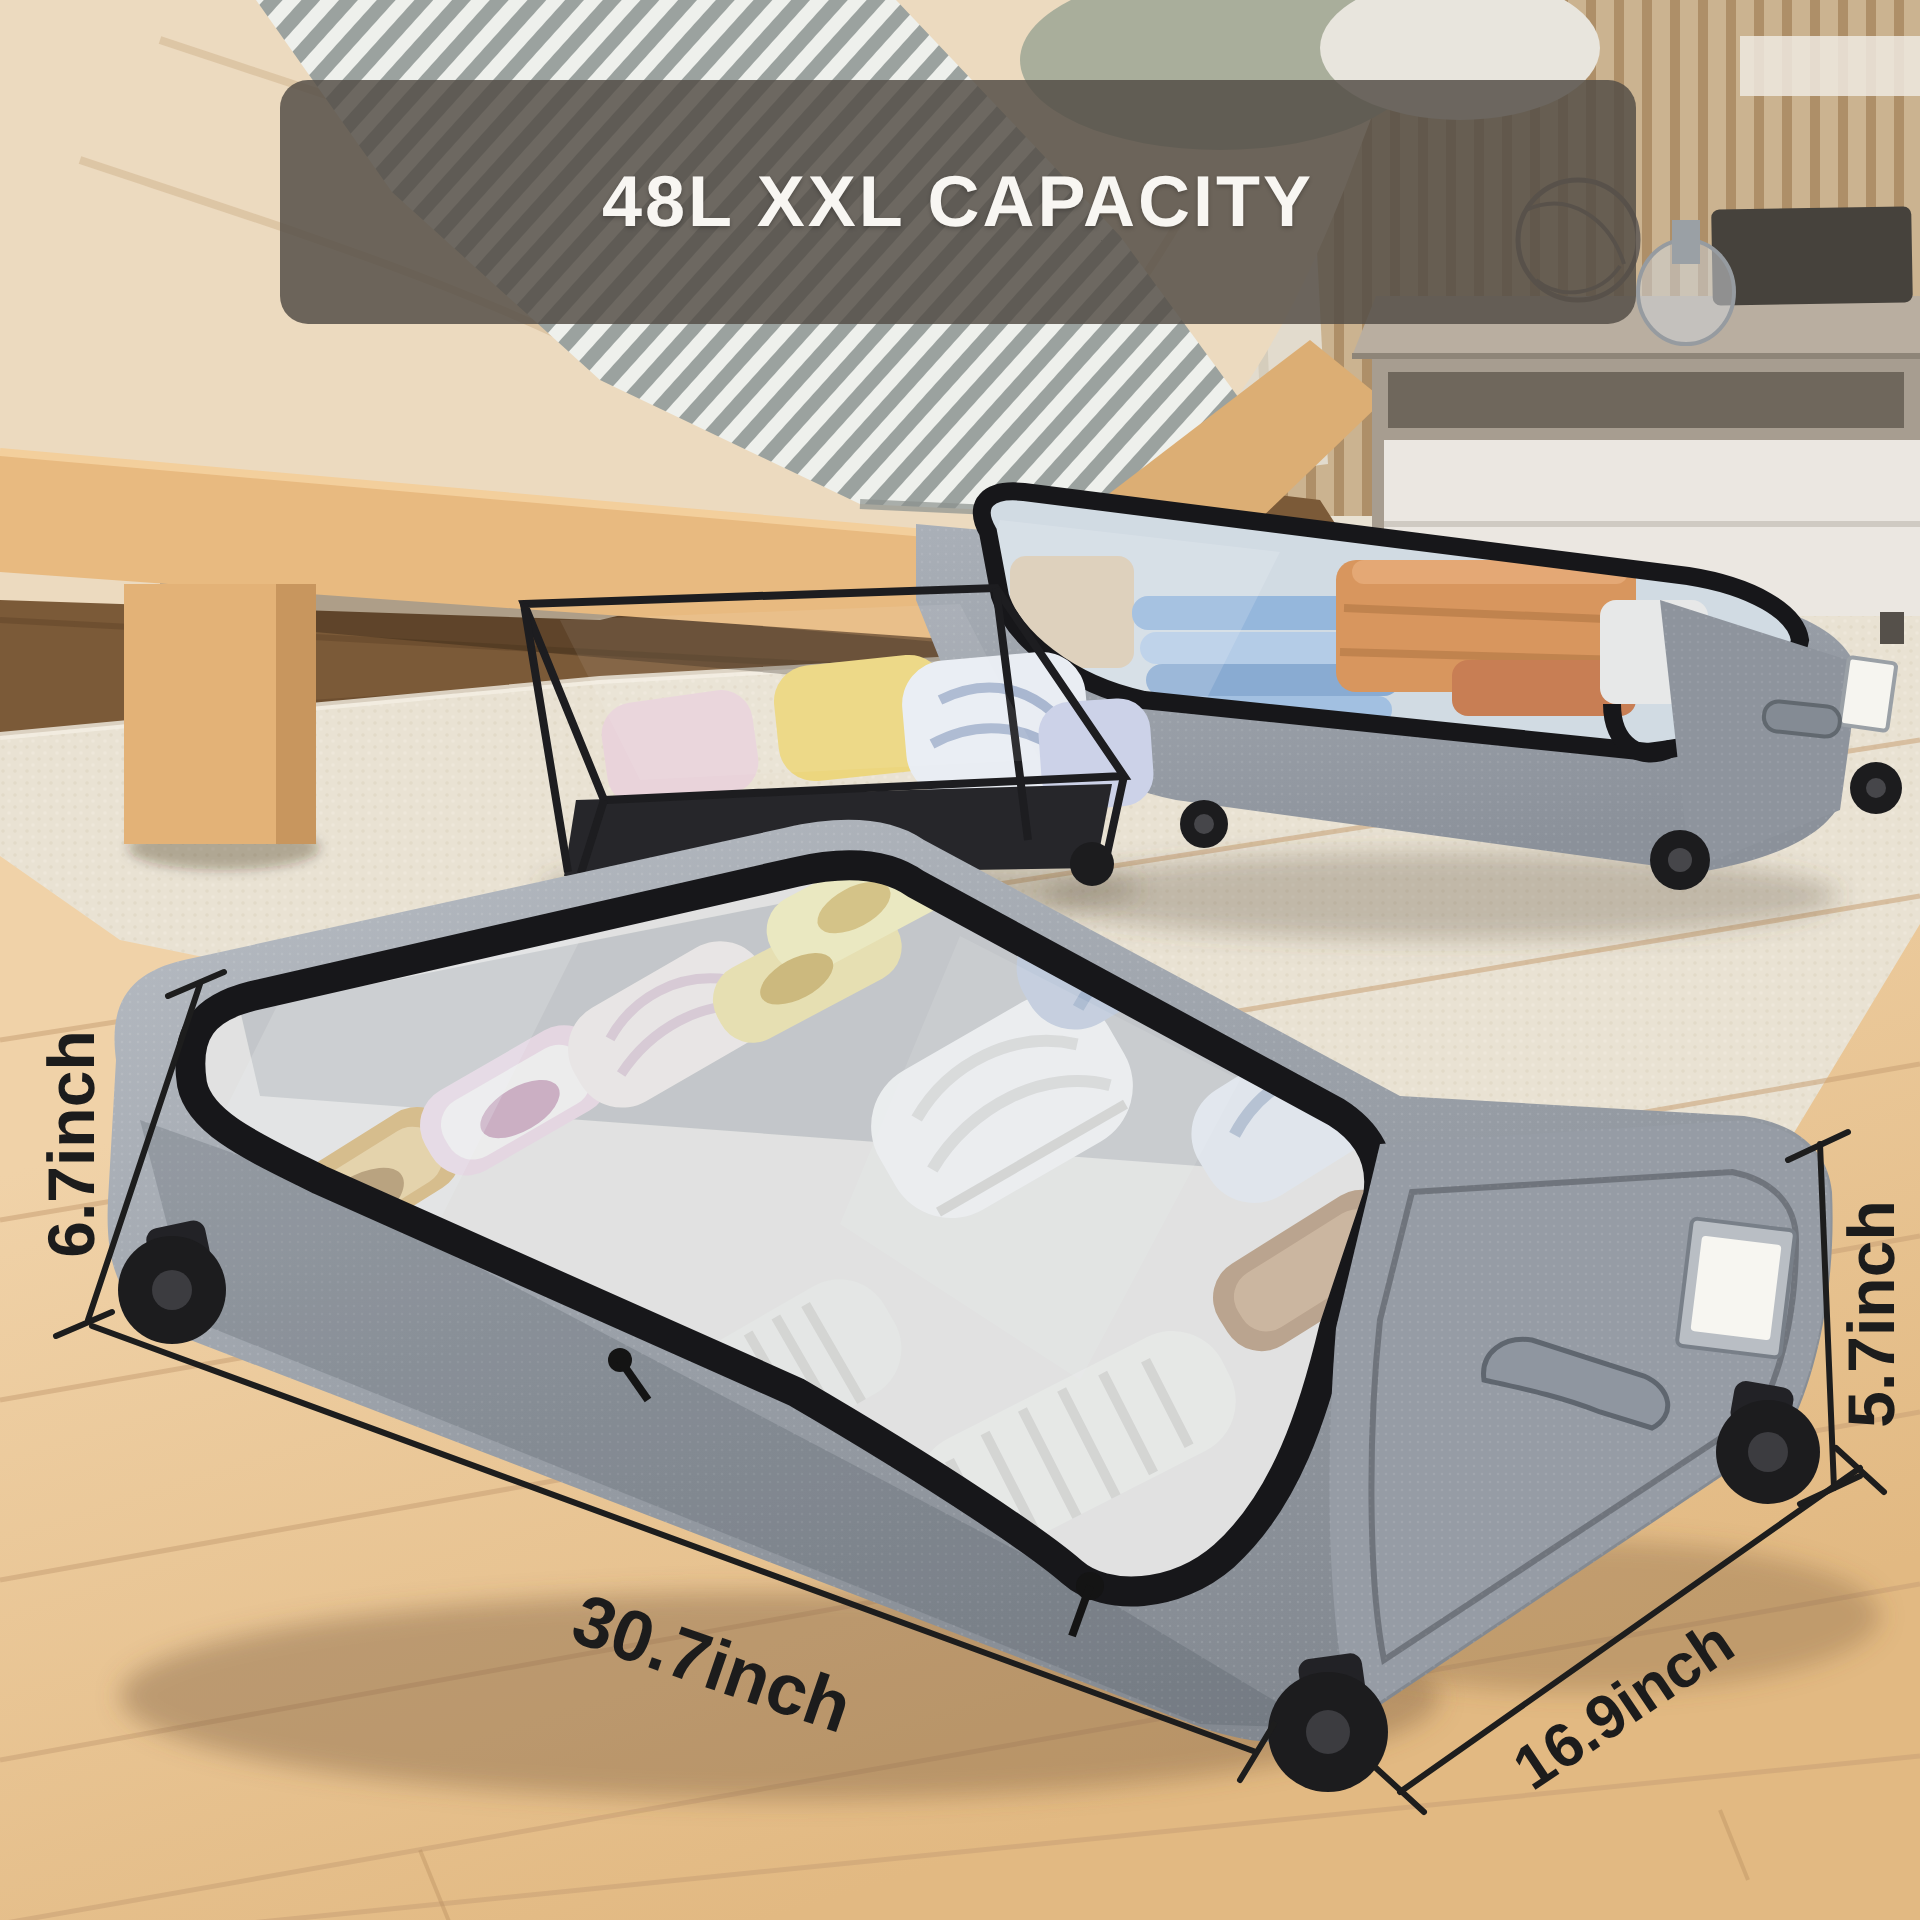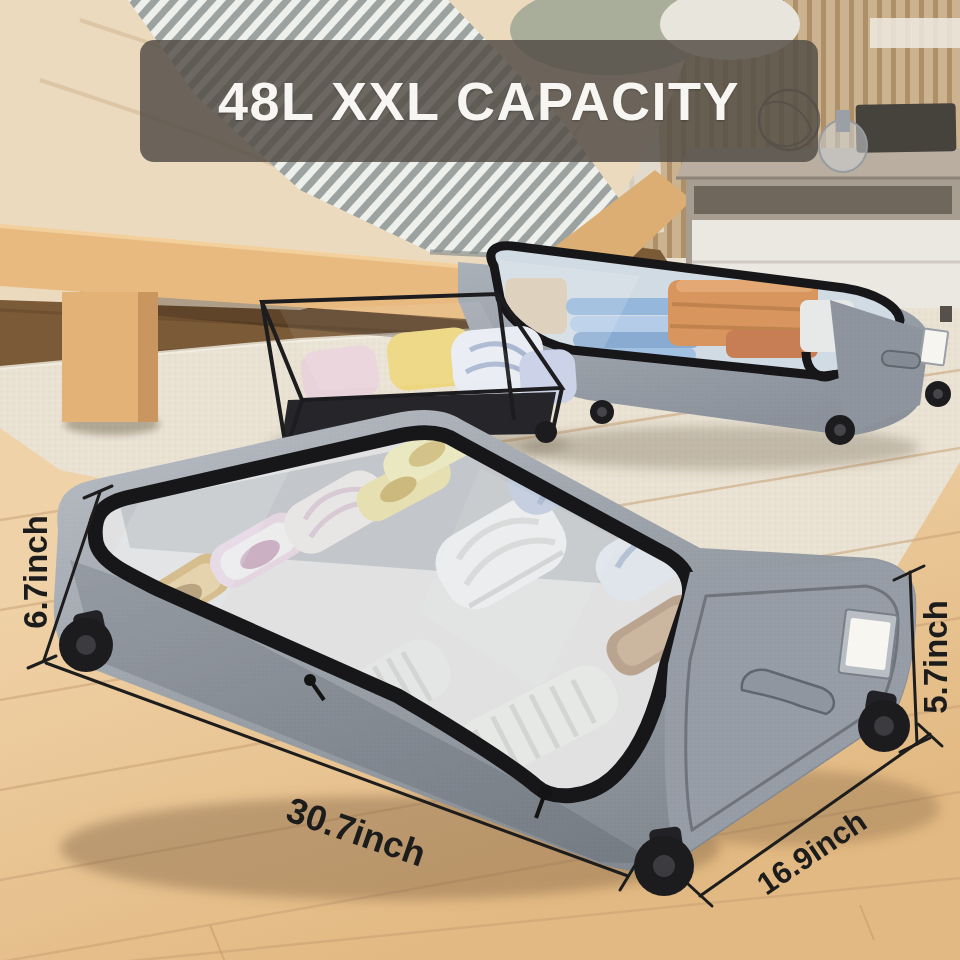--- a/index.html
+++ b/index.html
@@ -7,21 +7,21 @@
     position:relative;width:960px;height:960px;overflow:hidden;
     font-family:"Liberation Sans", sans-serif;
     background:#e9e2d3;
   }
   .scene{position:absolute;left:0;top:0;width:960px;height:960px;display:block;}
   .banner{
     position:absolute;left:140px;top:40px;width:678px;height:122px;
     background:rgba(84,78,70,0.84);
     border-radius:14px;
     display:flex;align-items:center;justify-content:center;
-    color:#f8f6f2;font-size:54px;font-weight:bold;letter-spacing:1.5px;
+    color:#f8f6f2;font-size:36px;font-weight:bold;letter-spacing:1.5px;
     text-shadow:0 1px 2px rgba(0,0,0,0.25);
     white-space:nowrap;
   }
   .dim{
     position:absolute;color:#1c1c1c;font-weight:bold;
     display:flex;align-items:center;justify-content:center;
     white-space:nowrap;pointer-events:none;
   }
   .dim-left  {left:-49px;top:552px;width:170px;height:40px;font-size:33px;transform:rotate(-90deg);}
   .dim-right {left:851px;top:637px;width:170px;height:40px;font-size:33px;transform:rotate(-90deg);}

